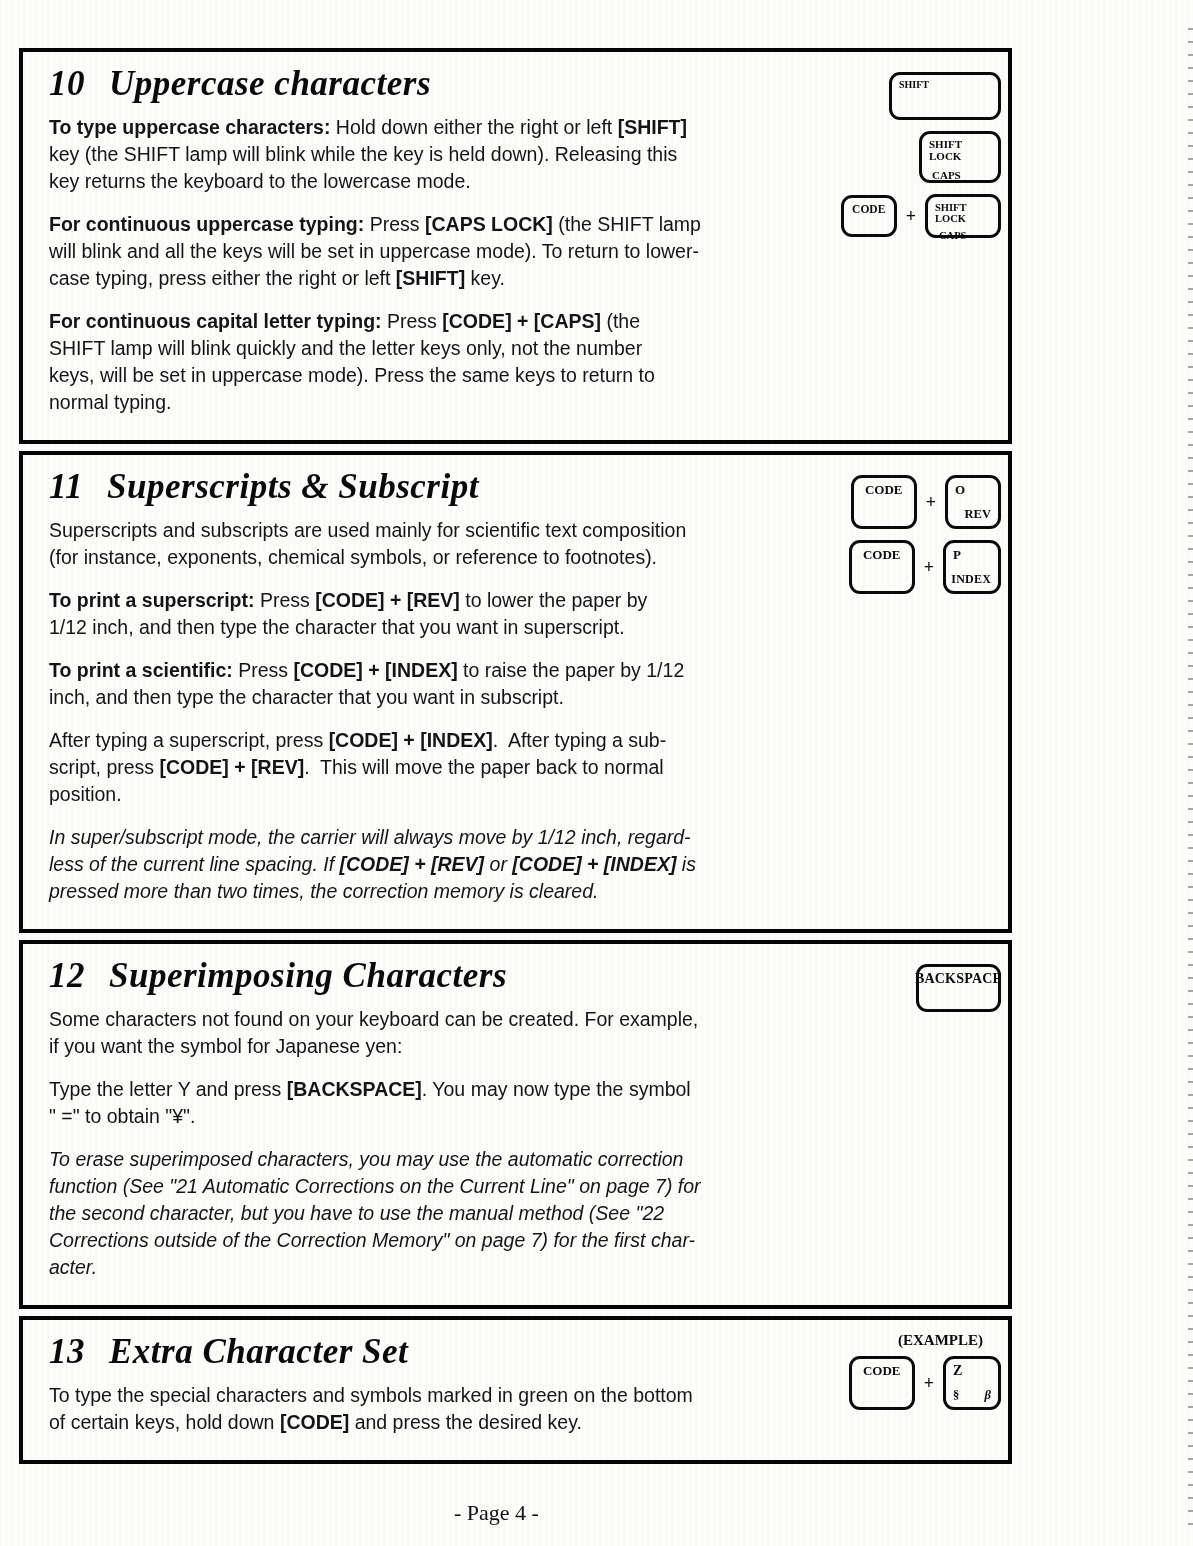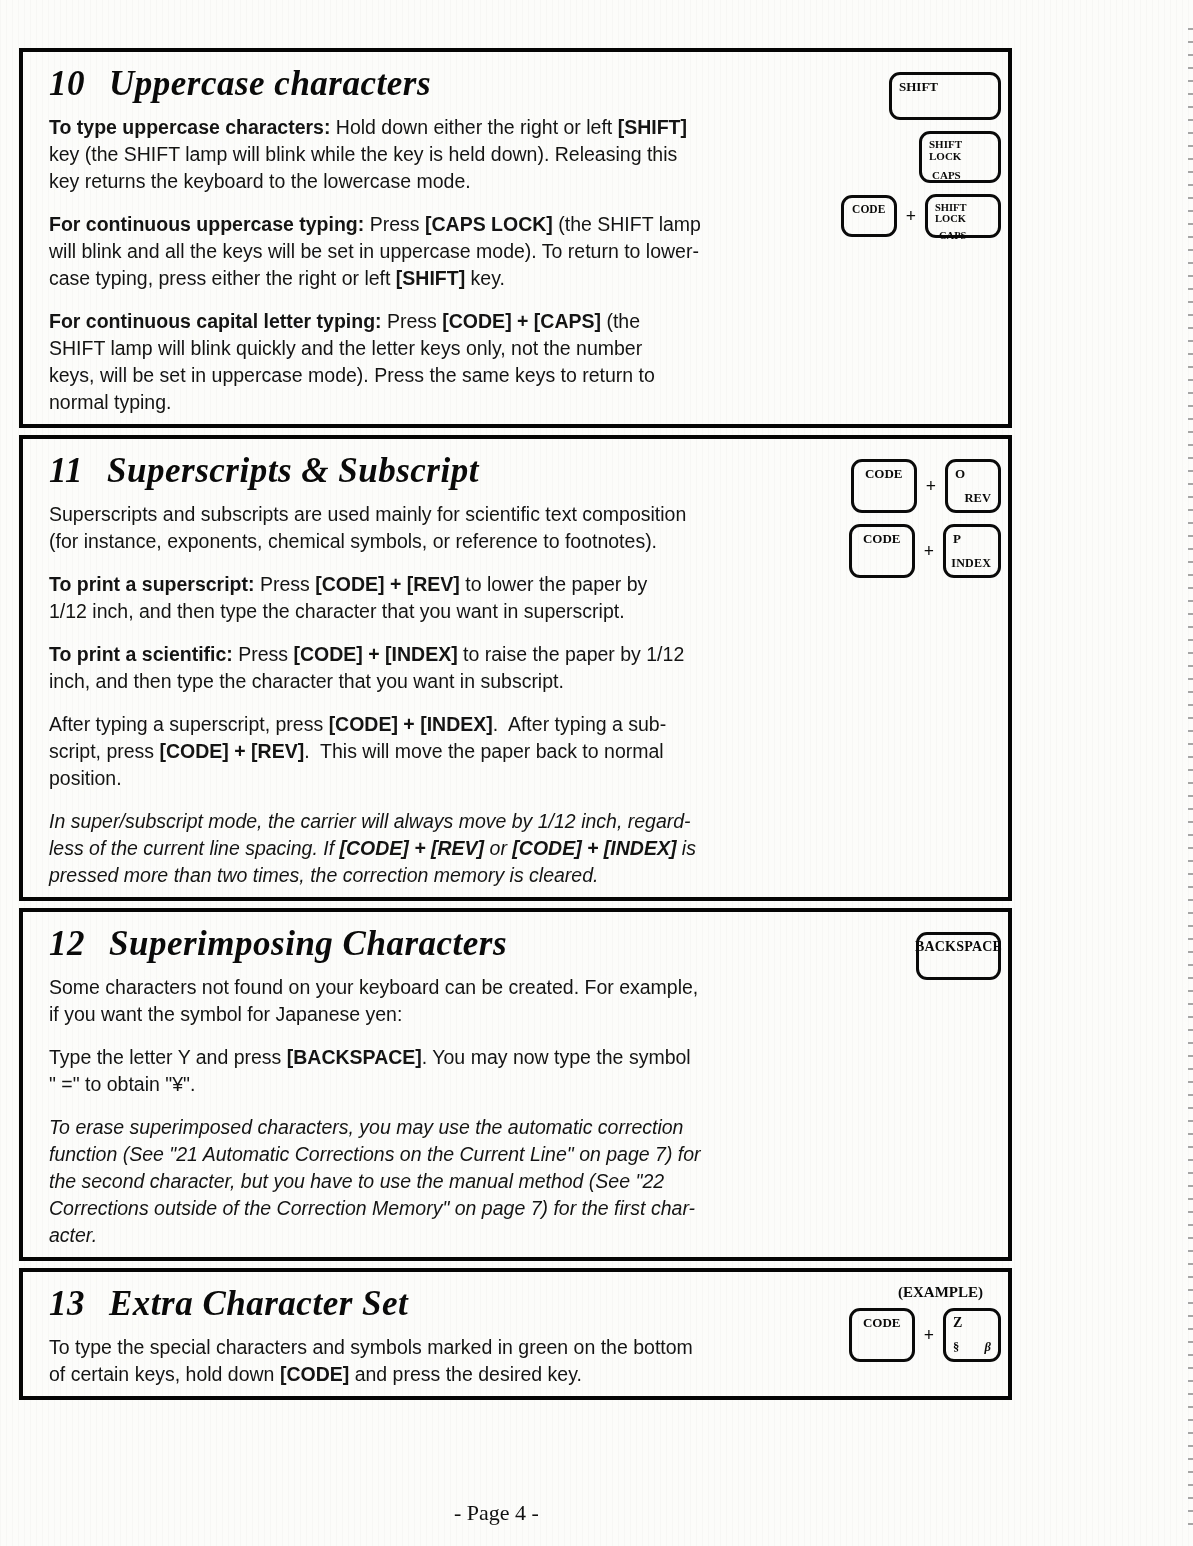--- a/index.html
+++ b/index.html
@@ -6,21 +6,21 @@
   body{
     width:1193px;height:1546px;position:relative;overflow:hidden;
     background-color:#fcfcfa;
     background-image:repeating-linear-gradient(90deg, rgba(40,40,40,0.022) 0 1px, rgba(0,0,0,0) 1px 6px);
     font-family:"Liberation Sans", sans-serif;
     color:#141414;
   }
   .content{position:absolute;left:19px;top:48px;width:993px;}
   .section{
     border:4px solid #050505;box-sizing:border-box;background:transparent;
-    margin:0 0 7px 0;position:relative;padding:8px 10px 8px 26px;
+    margin:0 0 7px 0;position:relative;padding:8px 10px 24px 26px;
   }
   .sec-10{min-height:367px}
   .sec-11{min-height:460px}
   .sec-12{min-height:344px}
   .sec-13{min-height:127px}
   .sec-title{
     font-family:"Liberation Serif", serif;font-weight:bold;font-style:italic;
     font-size:35px;color:#0a0a0a;display:flex;gap:24px;margin:4px 0 10px 0;line-height:40px;
     letter-spacing:0.5px;
   }
@@ -38,21 +38,21 @@
   .key-row{display:flex;align-items:center;}
   .plus{font-family:"Liberation Serif", serif;font-weight:bold;font-size:18px;margin:0 9px;color:#0a0a0a;}
   .key{
     border:3px solid #0a0a0a;border-radius:11px;box-sizing:border-box;
     display:flex;flex-direction:column;justify-content:flex-start;
     padding:5px 7px;font-family:"Liberation Serif", serif;font-weight:bold;color:#0a0a0a;
     background:transparent;
   }
   .key .ln{line-height:1.05;}
   .key .i{font-style:italic;}
-  .key--shift{width:112px;height:48px;font-size:13px;}
+  .key--shift{width:112px;height:48px;font-size:10px;}
   .key--shift-lock{width:82px;height:52px;font-size:11px;}
   .key--shift-lock .ln + .ln{margin-top:8px;margin-left:3px;}
   .key--shift-lock-sm{width:76px;height:44px;font-size:10.5px;}
   .key--shift-lock-sm .ln + .ln{margin-top:6px;margin-left:4px;}
   .key--code-sm{width:56px;height:42px;font-size:11.5px;align-items:center;}
   .key--code{width:66px;height:54px;font-size:13px;align-items:center;}
   .key--rev{width:56px;height:54px;font-size:13px;justify-content:space-between;}
   .key--rev .ln:last-child{align-self:flex-end;font-size:12.5px;}
   .key--index{width:58px;height:54px;font-size:13px;justify-content:space-between;}
   .key--index .ln:last-child{align-self:flex-end;font-size:12px;letter-spacing:0.2px;}

